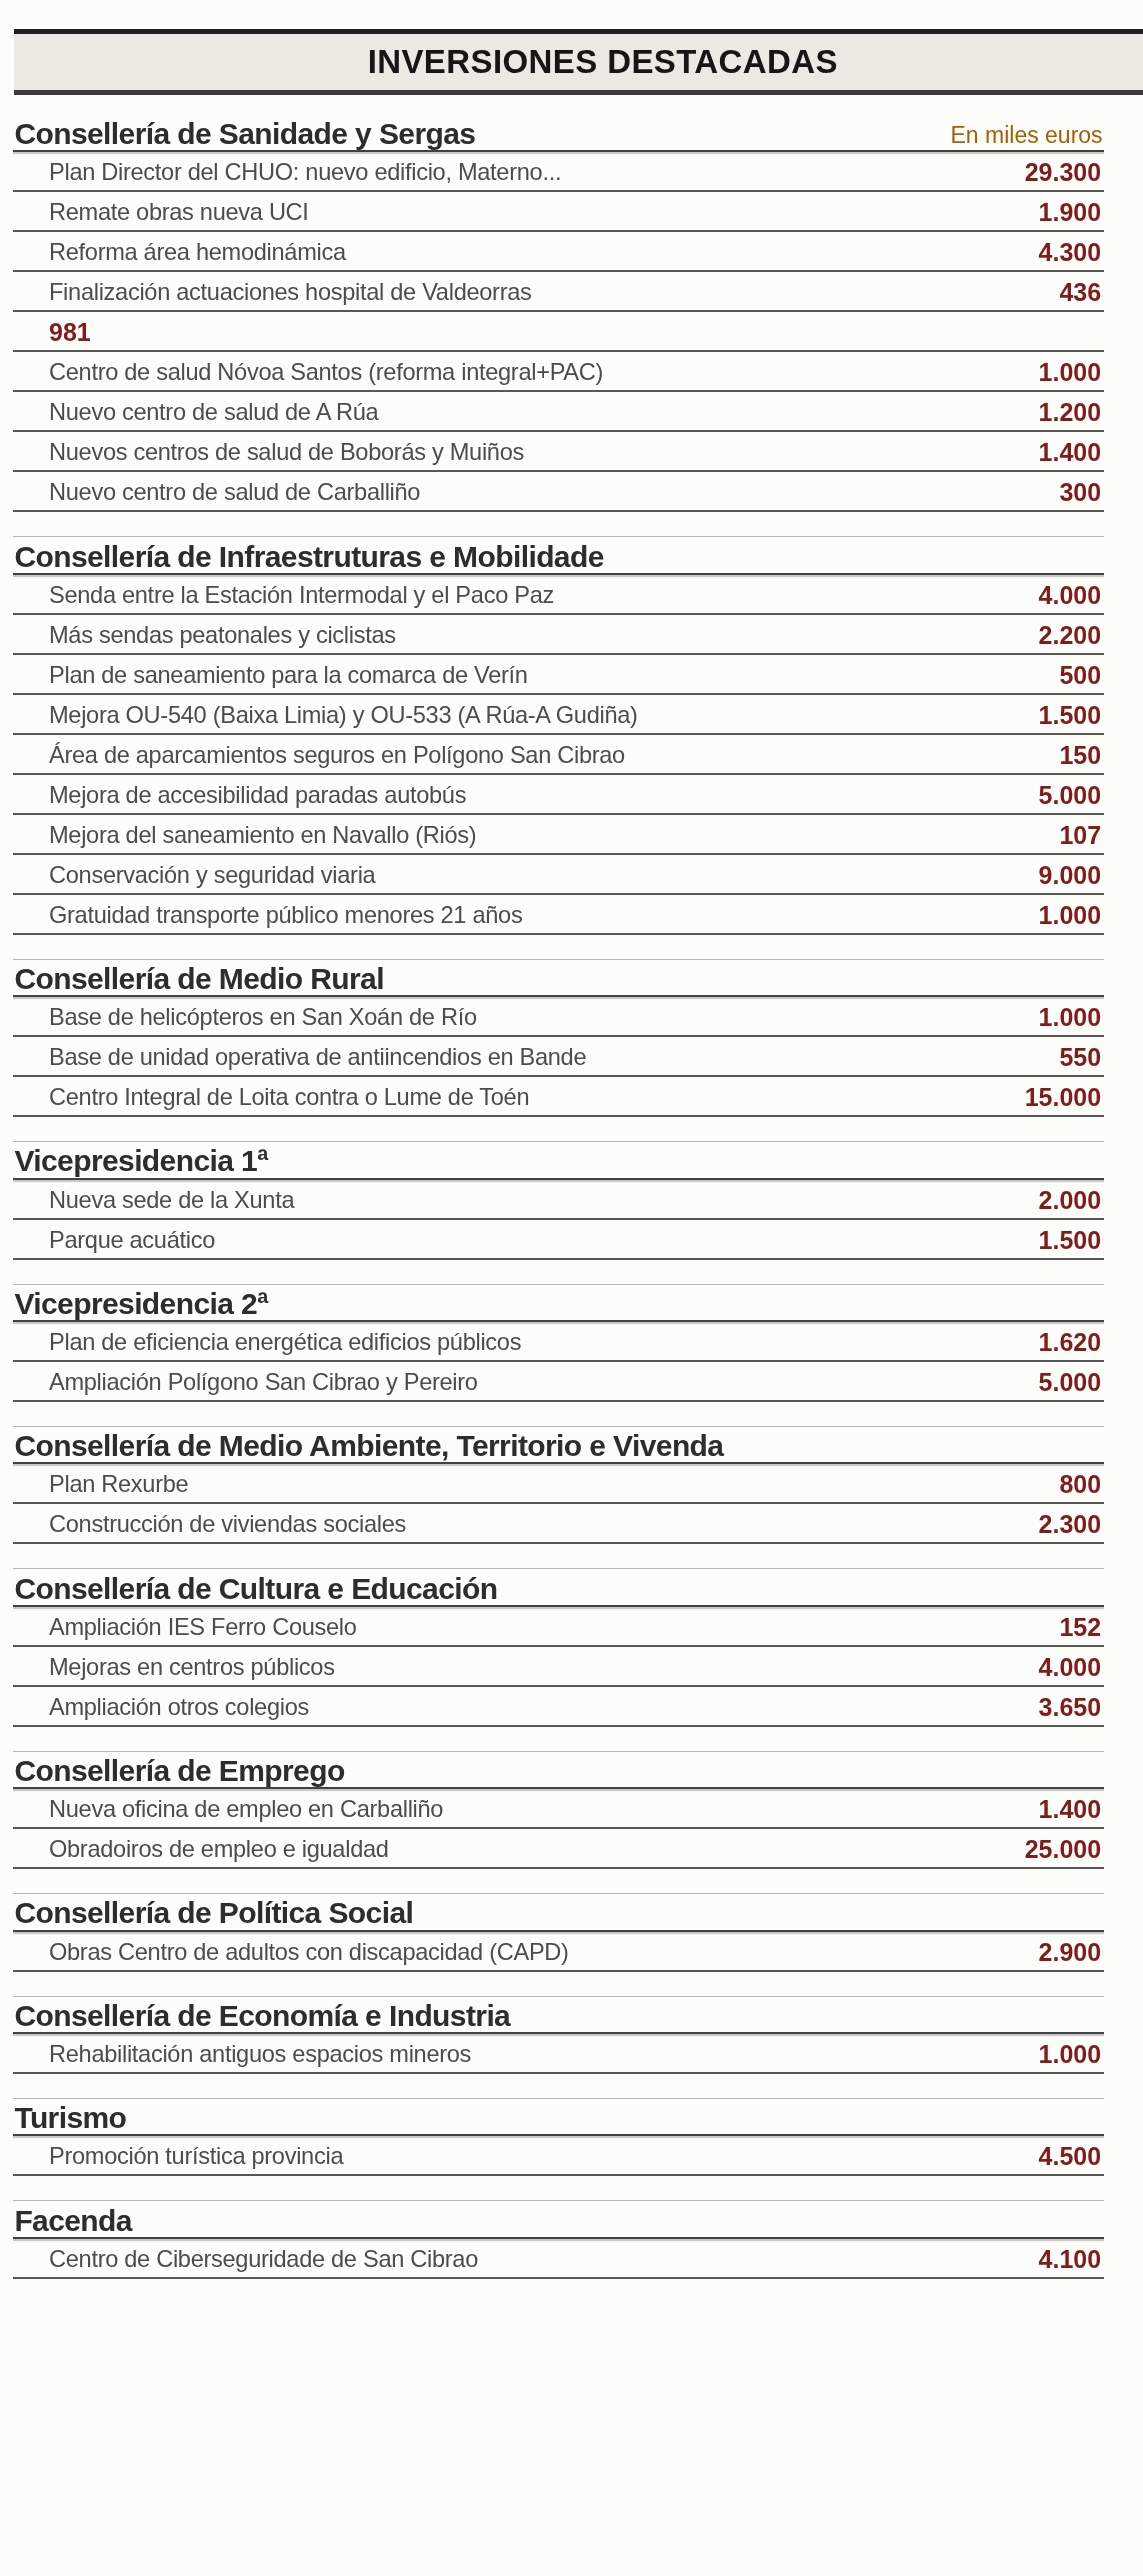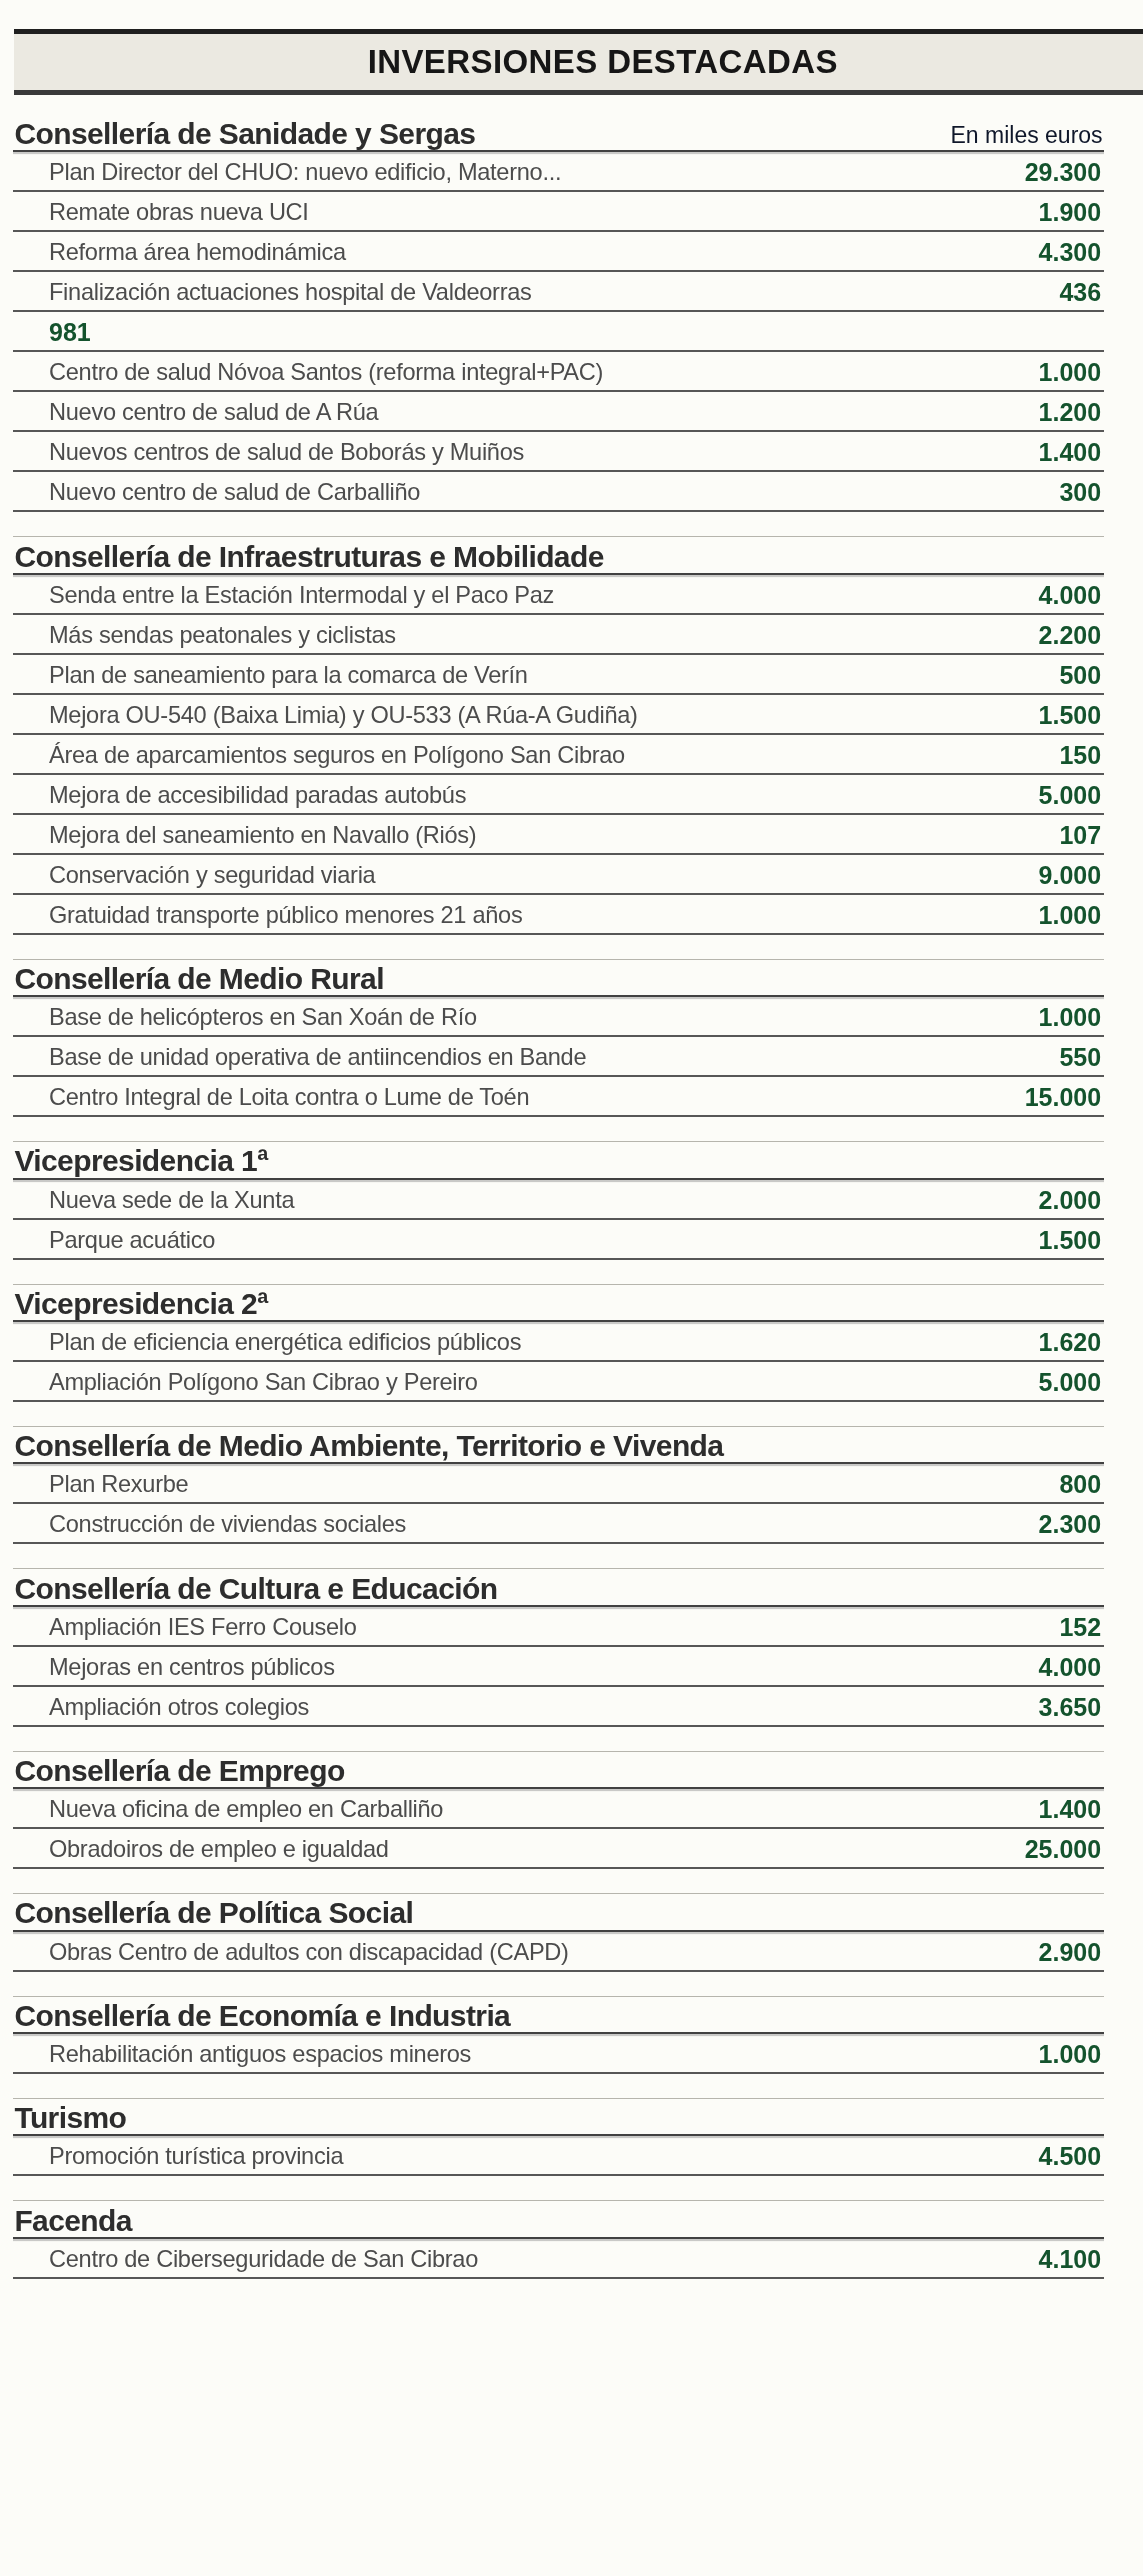--- a/index.html
+++ b/index.html
@@ -56,21 +56,21 @@
     font-size: 30px;
     line-height: 29px;
     font-weight: bold;
     color: #2d2d2d;
     letter-spacing: -0.6px;
     white-space: nowrap;
   }
   .units {
     font-size: 23px;
     line-height: 26px;
-    color: #0f172a;
+    color: #a16207;
     white-space: nowrap;
   }
 
   
   .row {
     display: flex;
     justify-content: space-between;
     align-items: flex-end;
     height: 40px;
     box-sizing: border-box;
@@ -82,21 +82,21 @@
     font-size: 23.6px;
     line-height: 26px;
     color: #4c4c4c;
     letter-spacing: -0.3px;
     white-space: nowrap;
   }
   .val {
     font-size: 25px;
     line-height: 26px;
     font-weight: bold;
-    color: #14532d;
+    color: #7f1d1d;
     white-space: nowrap;
   }
 </style>
 </head>
 <body>
 
 <div class="page">
   <header class="title-bar">
     <span class="title">INVERSIONES DESTACADAS</span>
   </header>

